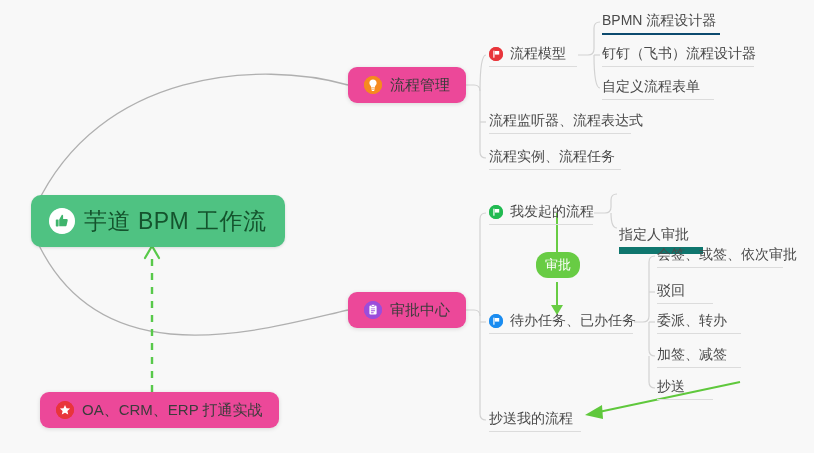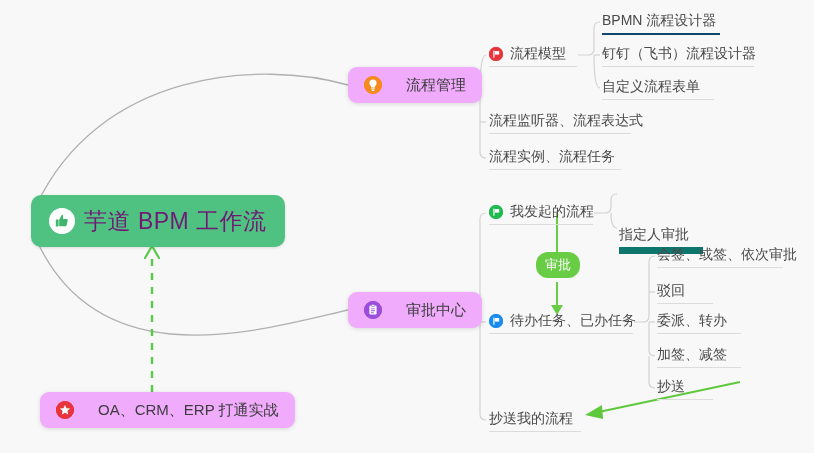--- a/index.html
+++ b/index.html
@@ -20,27 +20,27 @@
     background:#4fc282;
     border-radius:10px;
     box-shadow:0 1px 3px rgba(0,0,0,.12);
     padding:0 18px;
     height:52px;
     color:#ffffff;
     font-size:23px;
     letter-spacing:.5px;
     white-space:nowrap;
   }
-  .root .root-label{color:#701a75;font-size:23px;}
+  .root .root-label{color:#14532d;font-size:23px;}
 
   
   .card{
     position:absolute;
-    display:flex;align-items:center;gap:24px;
-    background:#f0abfc;
+    display:flex;align-items:center;gap:8px;
+    background:#ec4899;
     border-radius:9px;
     box-shadow:0 1px 4px rgba(0,0,0,.13);
     padding:0 16px;
     height:36px;
     white-space:nowrap;
     font-size:15px;
     color:#3c3c3c;
   }
 
   

